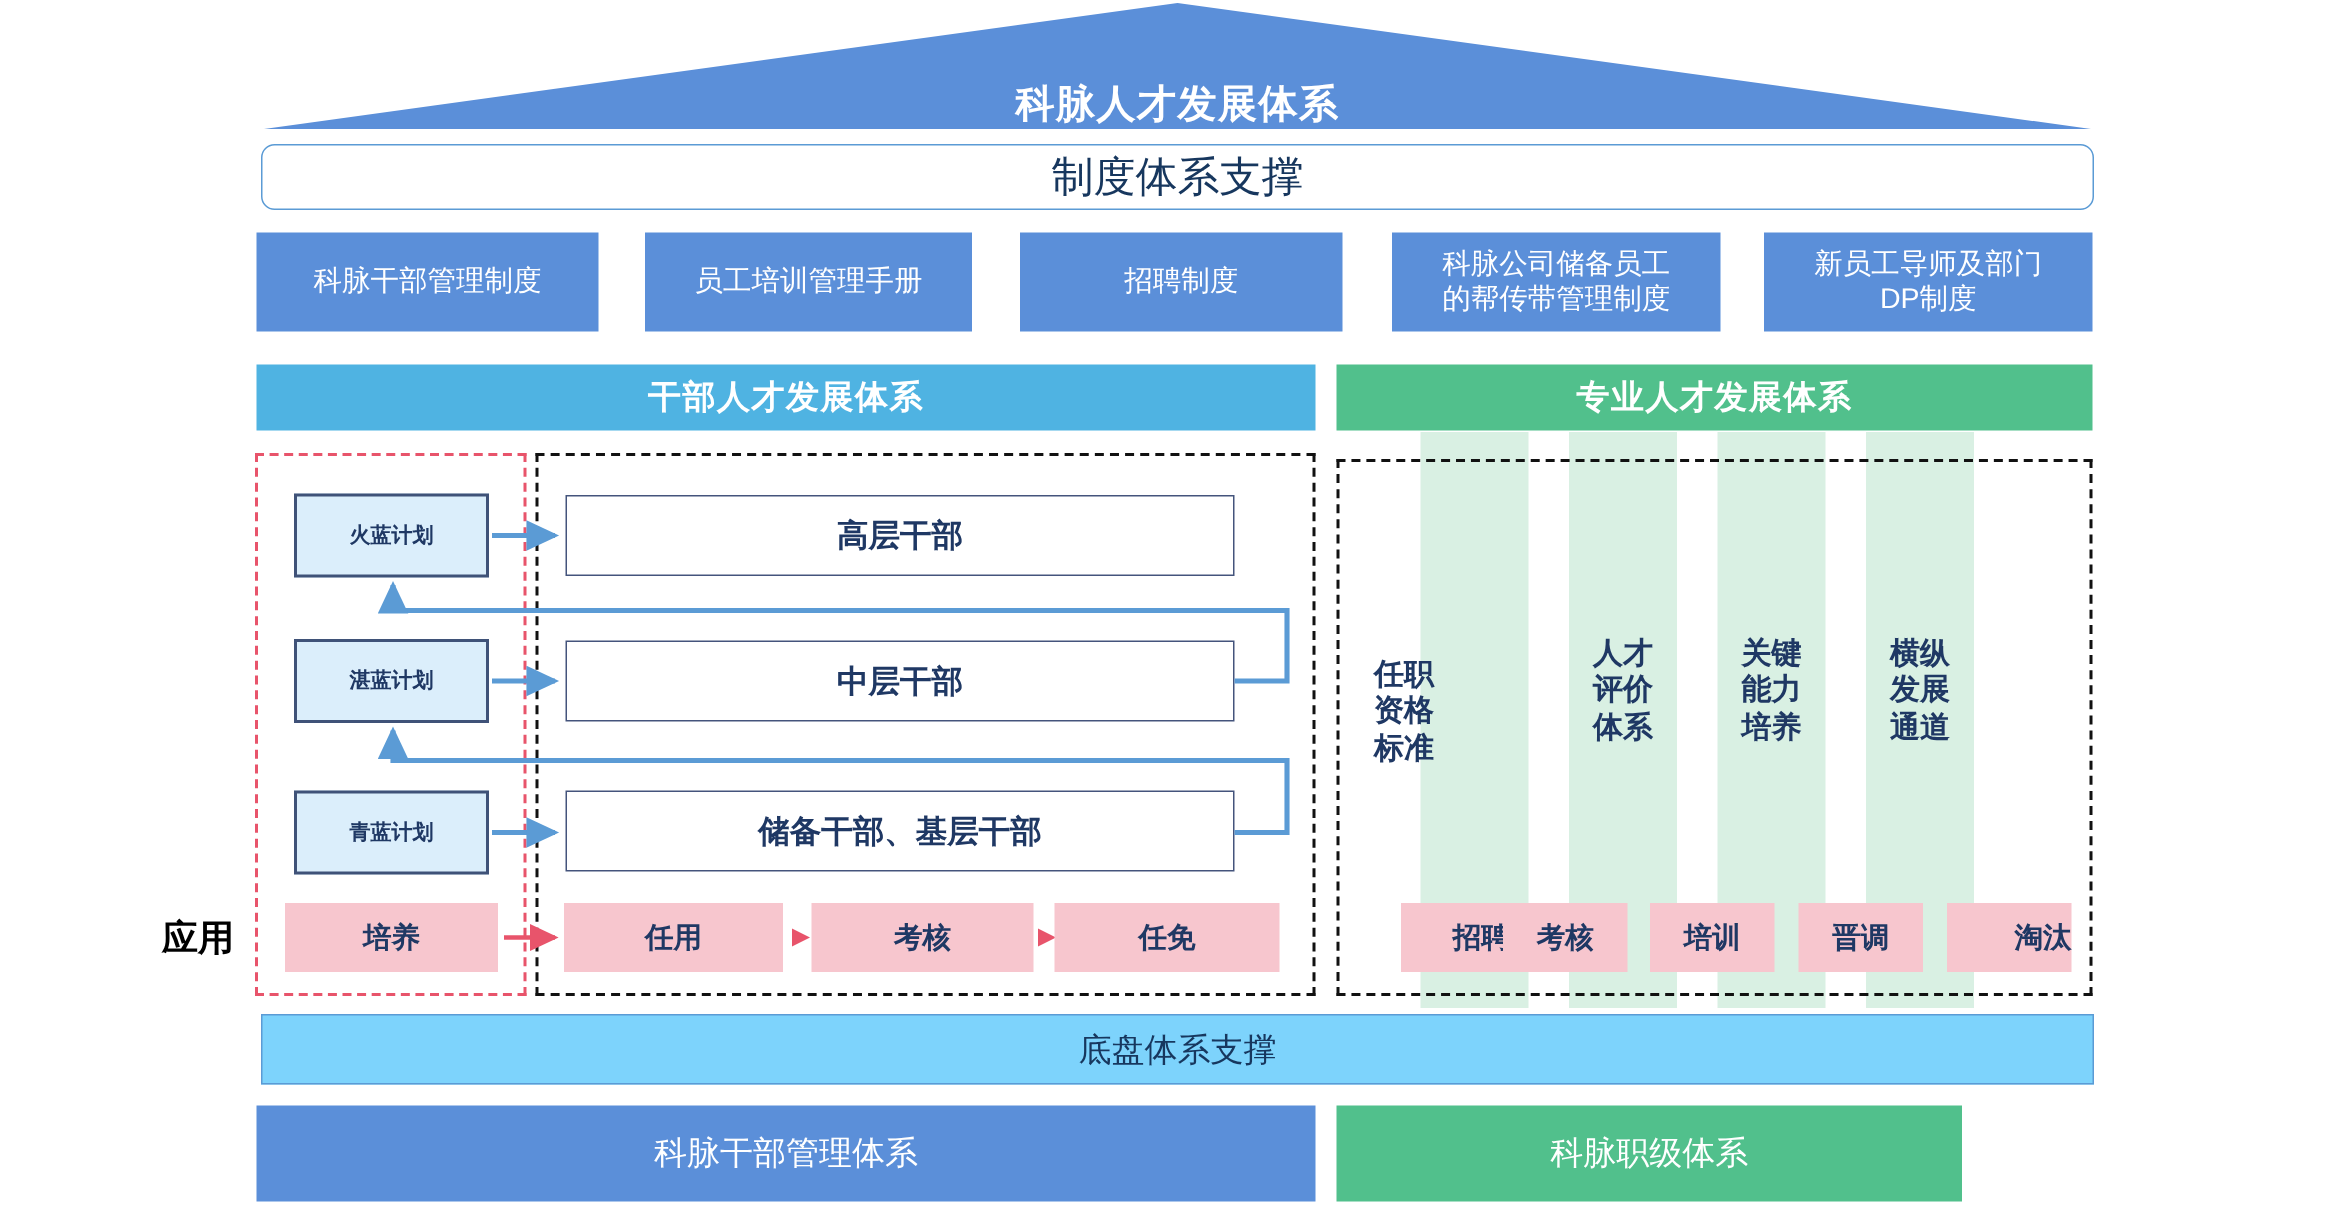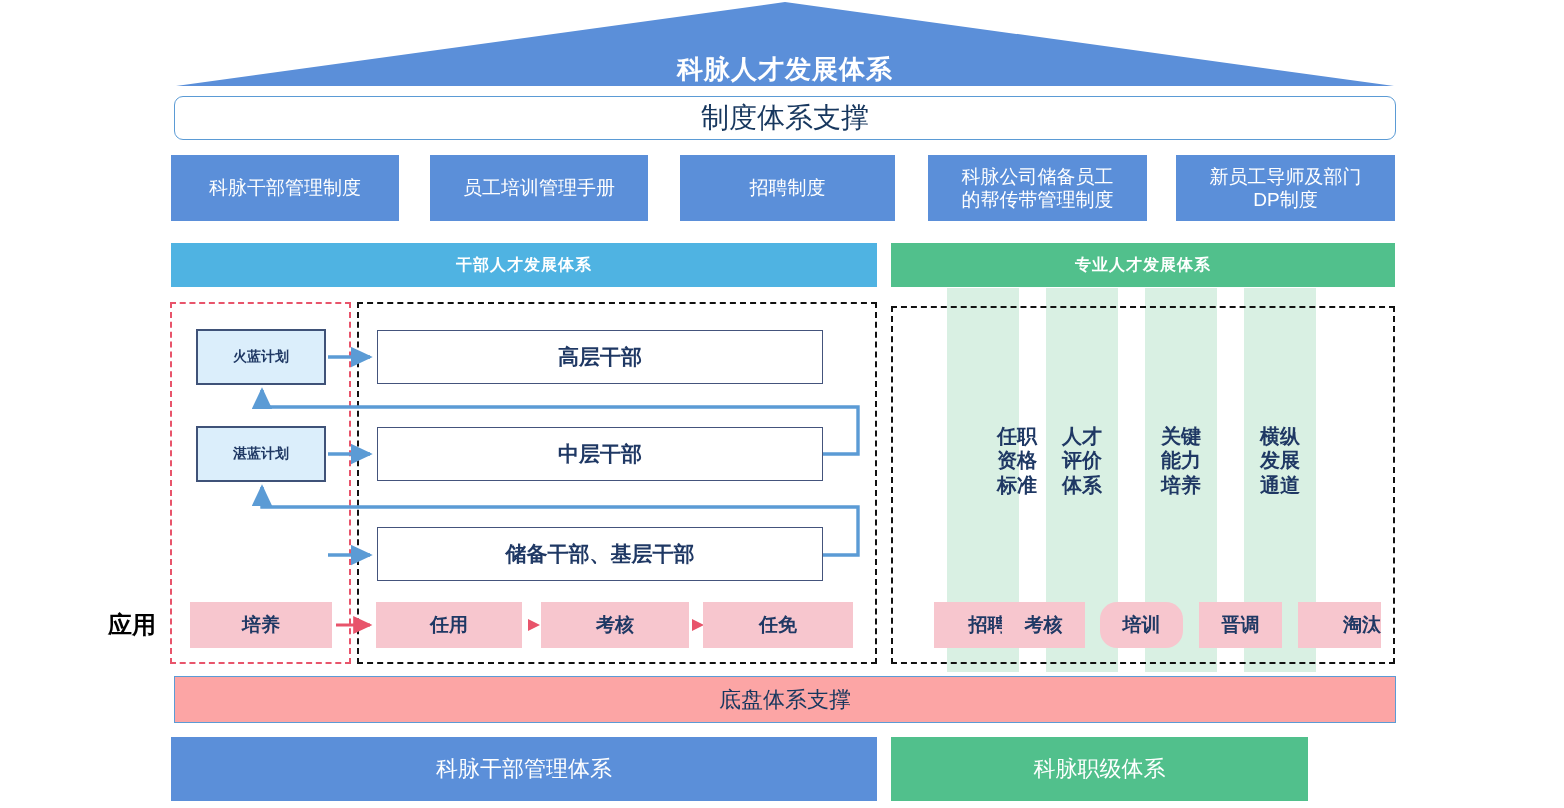--- a/index.html
+++ b/index.html
@@ -38,21 +38,21 @@
     font-size:19px;line-height:1.22;
   }
   .policy.p0{left:171px;width:228px;}
   .policy.p1{left:430px;width:218px;}
   .policy.p2{left:680px;width:215px;}
   .policy.p3{left:928px;width:219px;}
   .policy.p4{left:1176px;width:219px;}
 
   
   .sec-head{
-    top:243px;height:44px;color:#fff;font-size:16px;font-weight:bold;letter-spacing:1px;
+    top:243px;height:44px;color:#fff;font-size:22px;font-weight:bold;letter-spacing:1px;
   }
   #sec-left{left:171px;width:706px;background:#4fb3e2;}
   #sec-right{left:891px;width:504px;background:#51c08c;}
 
   
   .stripe{top:288px;width:72px;height:384px;background:#d9f0e3;}
 
   
   #dash-red{
     left:170px;top:302px;width:181px;height:362px;
@@ -100,40 +100,40 @@
   .pinkL.a2{left:541px;width:148px;}
   .pinkL.a3{left:703px;width:150px;}
 
   
   .pinkR{
     top:602px;height:46px;background:#f7c6ce;
     color:#1f3864;font-size:19px;font-weight:bold;
   }
   .pinkR.b0{left:934px;width:107px;justify-content:center;}
   .pinkR.b1{left:1002px;width:83px;}
-  .pinkR.b2{left:1100px;width:83px;border-radius:17px;}
+  .pinkR.b2{left:1100px;width:83px;}
   .pinkR.b3{left:1199px;width:83px;}
   .pinkR.b4{left:1298px;width:83px;justify-content:flex-end;}
 
   
   .pillar{
     top:424px;width:72px;
     color:#1f3864;font-size:20px;font-weight:bold;line-height:1.22;
   }
 
   
   #apply-label{
     left:92px;top:608px;width:80px;height:34px;
     color:#000;font-size:24px;font-weight:bold;
   }
 
   
   #base-support{
     left:174px;top:676px;width:1222px;height:47px;
-    border:1.6px solid #5b9bd5;background:#fca5a5;
+    border:1.6px solid #5b9bd5;background:#7dd3fc;
     color:#17375e;font-size:22px;
   }
   .footer{
     top:737px;height:64px;color:#fff;font-size:22px;
   }
   #foot-left{left:171px;width:706px;background:#5b8fd9;}
   #foot-right{left:891px;width:417px;background:#51c08c;}
 </style>
 </head>
 <body>
@@ -187,20 +187,23 @@
     </div>
   <div class="abs ctr level r1">
       <span>中层干部</span>
     </div>
 
   <div class="abs ctr plan r0">
       <span>火蓝计划</span>
     </div>
   <div class="abs ctr plan r1">
       <span>湛蓝计划</span>
+    </div>
+  <div class="abs ctr plan r2">
+      <span>青蓝计划</span>
     </div>
 
   <svg class="abs" id="wires">
     <defs>
       <marker id="ah-blue" markerWidth="7" markerHeight="7" refX="5.6" refY="3" orient="auto">
         <path d="M0,0 L6.4,3 L0,6 z" fill="#5b9bd5"></path>
       </marker>
       <marker id="ah-red" markerWidth="7" markerHeight="7" refX="5.6" refY="3" orient="auto">
         <path d="M0,0 L6.4,3 L0,6 z" fill="#e8546b"></path>
       </marker>
@@ -222,21 +225,21 @@
 
     <g stroke="#e8546b" stroke-width="3" fill="none" marker-end="url(#ah-red)">
       <line x1="336" y1="625" x2="370" y2="625"></line>
     </g>
     <g fill="#e8546b">
       <path d="M528,619 L540,625 L528,631 z"></path>
       <path d="M692,619 L704,625 L692,631 z"></path>
     </g>
   </svg>
 
-  <div class="abs ctr pillar" style="left:981px;">
+  <div class="abs ctr pillar" style="left:900px;margin-top:14px;">
       <span style="white-space:pre-line">任职
 资格
 标准</span>
     </div>
   <div class="abs ctr pillar" style="left:1046px;">
       <span style="white-space:pre-line">人才
 评价
 体系</span>
     </div>
   <div class="abs ctr pillar" style="left:1145px;">

